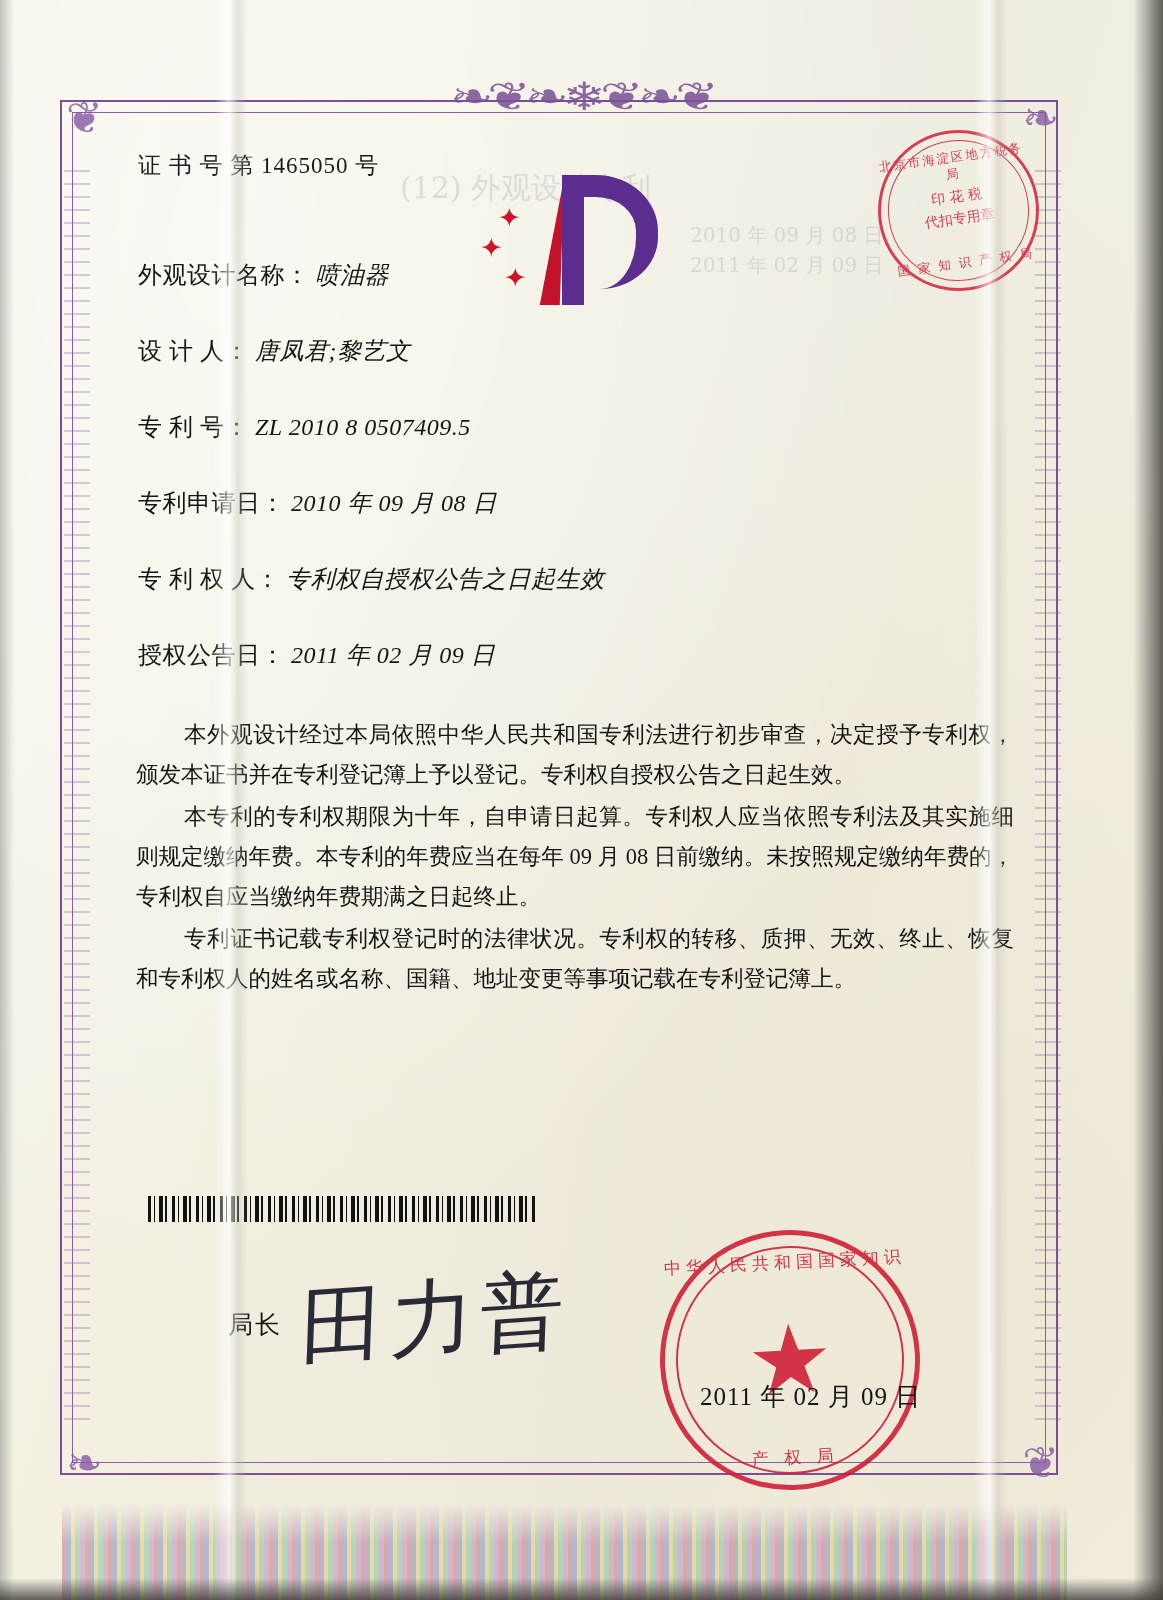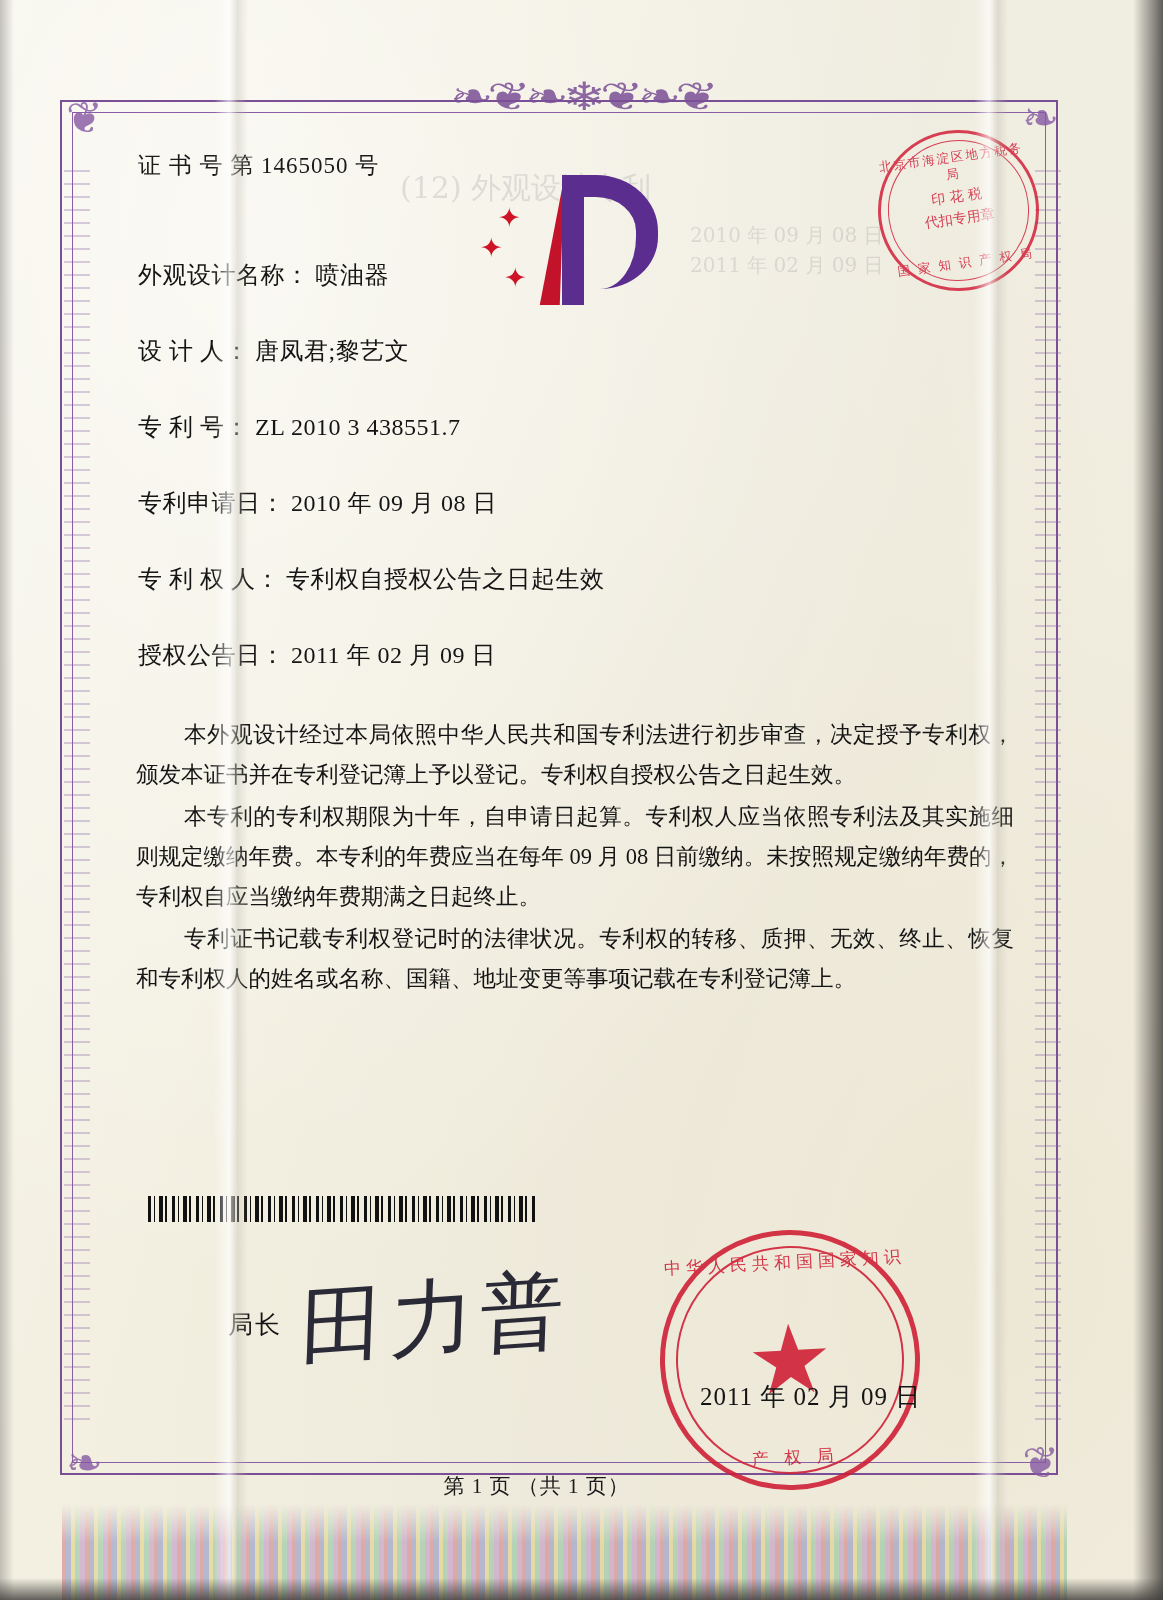--- a/index.html
+++ b/index.html
@@ -156,21 +156,21 @@
   .fields {
     margin-top: 78px;
     font-size: 24px;
     color: #151515;
   }
   .field {
     margin: 0 0 44px 18px;
     white-space: nowrap;
   }
   .field .lbl { letter-spacing: 0.5px; }
-  .field .val { letter-spacing: 0.5px; }
+  .field .val { letter-spacing: 0.5px; font-style: italic; }
 
   .paras {
     margin-top: 26px;
     font-size: 22.5px;
     line-height: 40px;
     color: #141414;
     width: 878px;
     margin-left: 16px;
     text-align: justify;
   }
@@ -373,21 +373,21 @@
       <div class="field">
         <span class="lbl">外观设计名称：</span>
         <span class="val">喷油器</span>
       </div>
       <div class="field">
         <span class="lbl">设    计    人：</span>
         <span class="val">唐凤君;黎艺文</span>
       </div>
       <div class="field">
         <span class="lbl">专    利    号：</span>
-        <span class="val">ZL 2010 3 438551.7</span>
+        <span class="val">ZL 2010 8 0507409.5</span>
       </div>
       <div class="field">
         <span class="lbl">专利申请日：</span>
         <span class="val">2010 年 09 月 08 日</span>
       </div>
       <div class="field">
         <span class="lbl">专 利 权 人：</span>
         <span class="val">专利权自授权公告之日起生效</span>
       </div>
       <div class="field">
@@ -409,21 +409,20 @@
   <div class="signature">田力普</div>
 
   <div class="seal-big">
     <div class="ring2"></div>
     <div class="arc arc-t">中华人民共和国国家知识</div>
     <div class="star">★</div>
     <div class="arc arc-b">产 权 局</div>
   </div>
   <div class="seal-date">2011 年 02 月 09 日</div>
 
-  <div class="footer">第 1 页 （共 1 页）</div>
 
   <div class="rainbow"></div>
 
   <div class="fold" style="left:214px;"></div>
   <div class="fold" style="left:974px;"></div>
   <div class="scan-edge-left"></div>
   <div class="scan-edge-right"></div>
   <div class="scan-edge-bottom"></div>
 </div>
 

